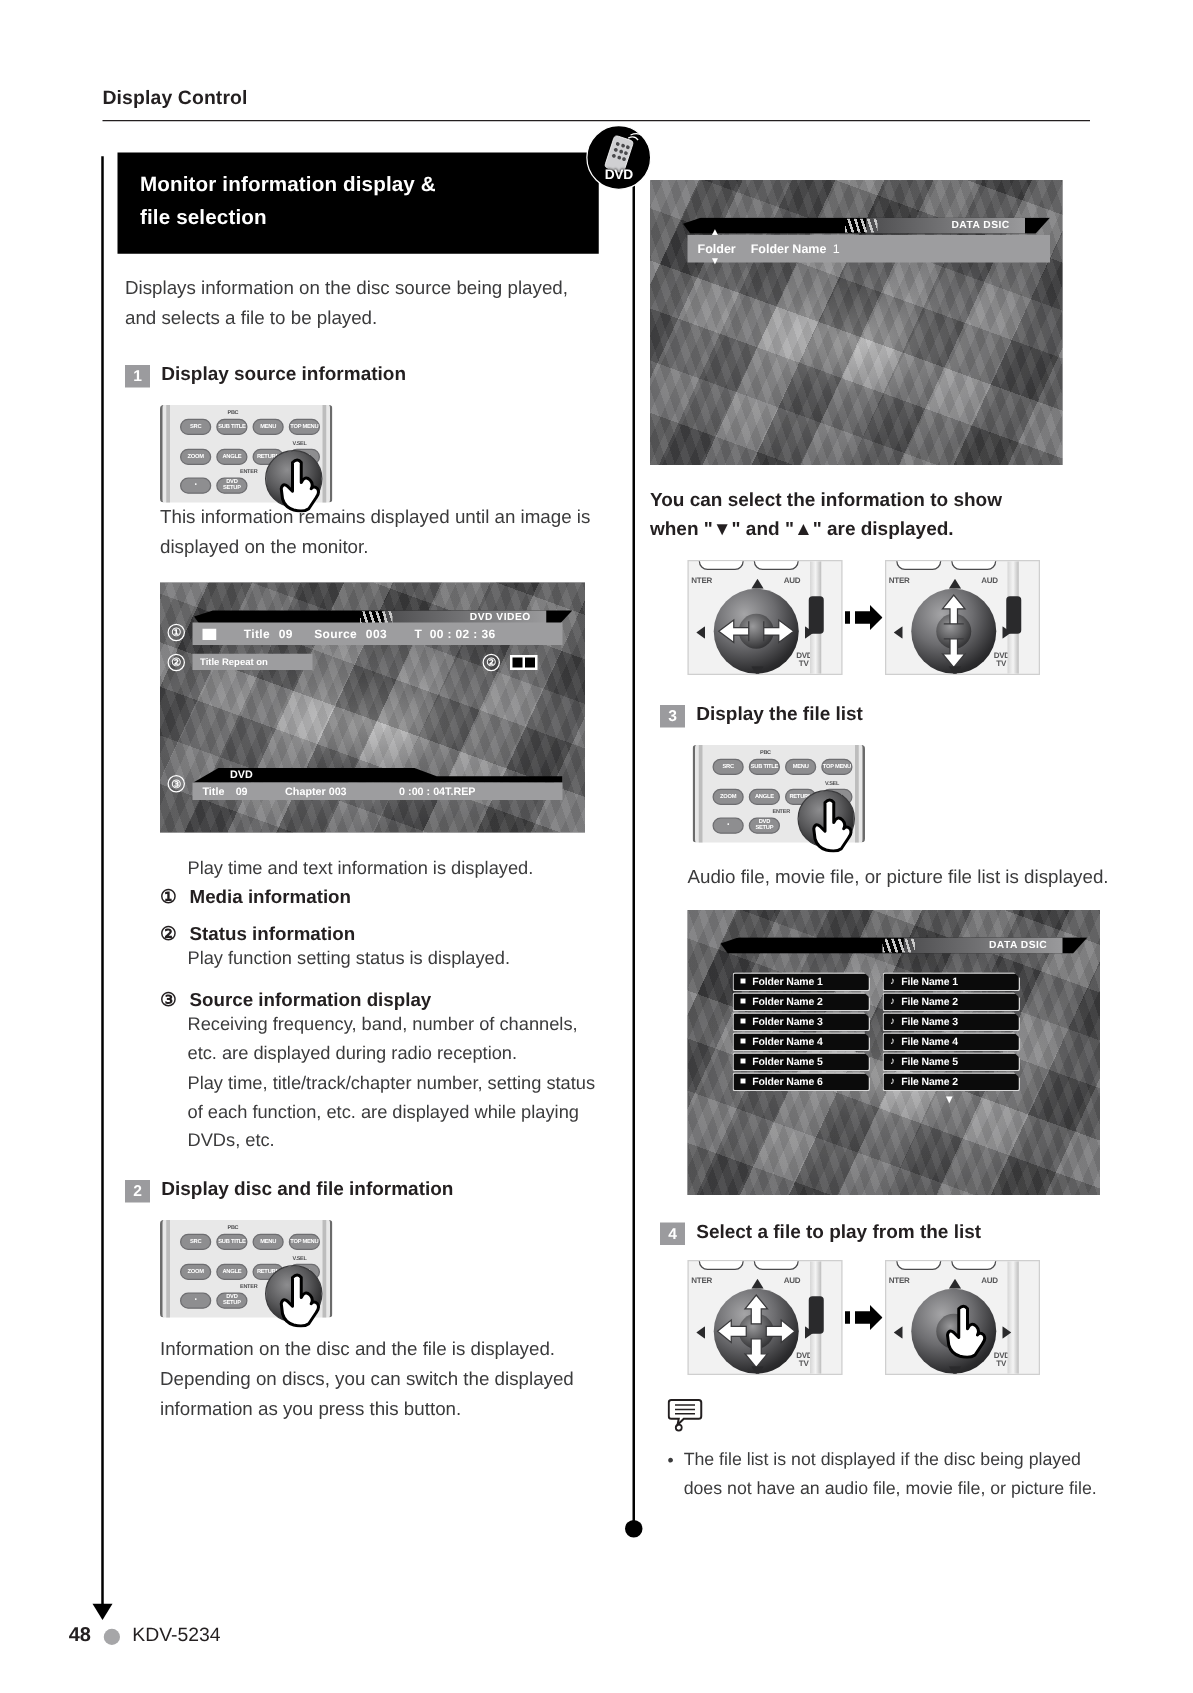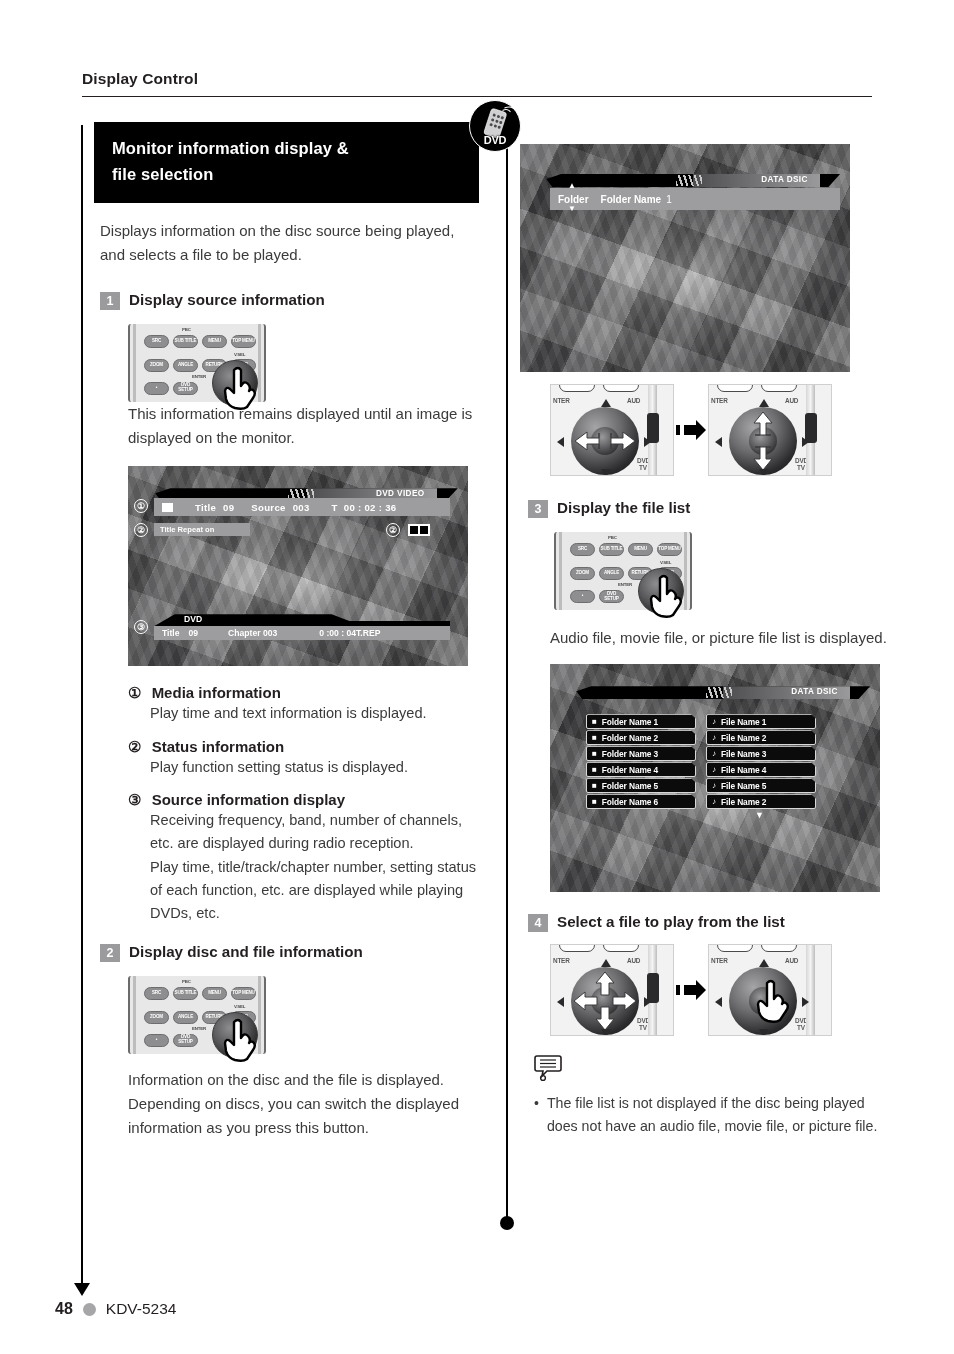--- a/index.html
+++ b/index.html
@@ -328,25 +328,25 @@
       <span>09</span>
       <span style="width:30px"></span>
       <span>Chapter 003</span>
       <span style="width:42px"></span>
       <span>0 :00 : 04T.REP</span>
     </div>
   </div>
 
   <div style="margin:18px 0 0 34px; width:352px;">
     <div style="margin-bottom:12px;">
+      <div style="font-size:14.6px; color:#3b3b3c; line-height:1.6; margin-left:22px;">Play time and text information is displayed.</div>
       <div style="font-size:15px; font-weight:bold; color:#231f20;">
         <span>①</span>
         <span style="margin-left:6px;">Media information</span>
       </div>
-      <div style="font-size:14.6px; color:#3b3b3c; line-height:1.6; margin-left:22px;">Play time and text information is displayed.</div>
     </div>
     <div style="margin-bottom:12px;">
       <div style="font-size:15px; font-weight:bold; color:#231f20;">
         <span>②</span>
         <span style="margin-left:6px;">Status information</span>
       </div>
       <div style="font-size:14.6px; color:#3b3b3c; line-height:1.6; margin-left:22px;">Play function setting status is displayed.</div>
     </div>
     <div>
       <div style="font-size:15px; font-weight:bold; color:#231f20;">
@@ -403,20 +403,24 @@
       <span>Folder</span>
       <span style="width:12px"></span>
       <span>Folder Name</span>
       <span style="width:5px"></span>
       <span style="font-weight:normal">1</span>
     </div>
     <div style="position:absolute; left:48px; top:37px; font-size:8px; color:#fff; z-index:5;">▲</div>
     <div style="position:absolute; left:48px; top:60px; font-size:8px; color:#fff; z-index:5;">▼</div>
   </div>
 
+  <div style="margin-top:18px; font-size:15.2px; font-weight:bold; color:#231f20; line-height:1.5;">
+    <div>You can select the information to show</div>
+    <div>when "▼" and "▲" are displayed.</div>
+  </div>
 
   <div class="dialpair" style="margin-left:30px;">
     <div class="dialbox">
       <div class="topbtn" style="left:8px;"></div>
       <div class="topbtn" style="left:52px;"></div>
       <div class="lbl" style="left:2px; top:12px;">NTER</div>
       <div class="lbl" style="left:76px; top:12px;">AUD</div>
       <div class="lbl" style="left:86px; top:72px;">DVD</div>
       <div class="lbl" style="left:88px; top:79px;">TV</div>
       <div class="big-dial"></div>

